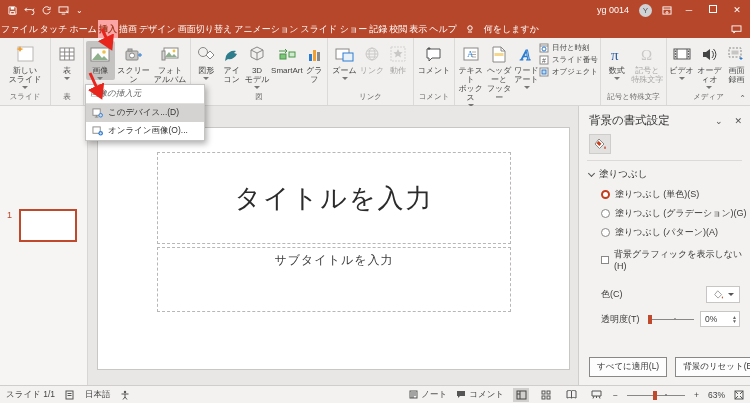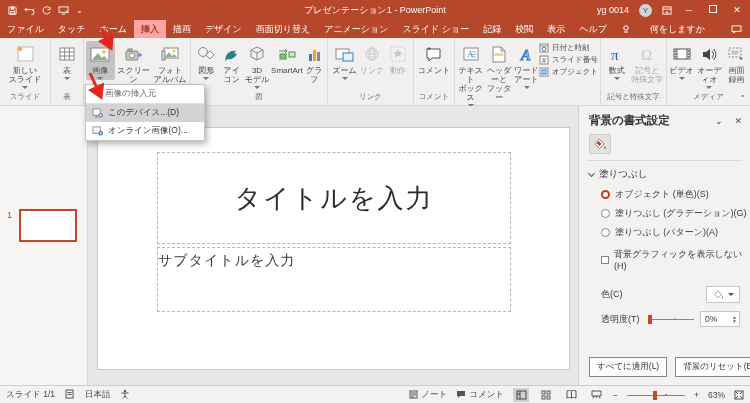--- a/index.html
+++ b/index.html
@@ -13,63 +13,63 @@
   .qat svg { display:block; }
   .qat .more { font-size:8px; color:#fff; }
   #title-text { position:absolute; left:50%; transform:translateX(-50%); white-space:nowrap; font-size:9px; }
   .tb-right { margin-left:auto; display:flex; align-items:center; gap:10px; padding-right:6px; }
   .avatar { width:13px; height:13px; border-radius:50%; background:#cfd3d6; color:#555; font-size:8px; display:flex; align-items:center; justify-content:center; }
   .winbtn { width:14px; text-align:center; font-size:9px; color:#fff; }
   .restore-box { width:8px; height:8px; border:1px solid #fff; display:inline-block; }
 
   
   #tabrow { left:0; top:20px; width:750px; height:18px; background:#B7472A; display:flex; align-items:stretch; color:#fff; font-size:9px; }
-  .tab { padding:0 7px; display:flex; align-items:center; white-space:nowrap; }
+  .tab { padding:0 1px; display:flex; align-items:center; white-space:nowrap; }
   .tab.sel { background:#fca5a5; color:#A33E23; font-weight:bold; }
-  .tellme { display:flex; align-items:center; gap:20px; padding:0 8px; }
+  .tellme { display:flex; align-items:center; gap:10px; padding:0 8px; }
   .tab-right { margin-left:auto; display:flex; align-items:center; padding-right:8px; }
 
   
   #ribbon { left:0; top:38px; width:750px; height:68px; background:#f1f0ef; display:flex; border-bottom:1px solid #d8d6d4; }
   .rgroup { position:relative; height:100%; border-right:1px solid #dcdad8; display:flex; flex-direction:column; }
   .rbtns { flex:1; display:flex; align-items:flex-start; padding:3px 2px 0 2px; }
   .rlabel { height:14px; text-align:center; font-size:7.5px; color:#6a6866; line-height:12px; white-space:nowrap; }
   .rbtn { width:36px; display:flex; flex-direction:column; align-items:center; padding-top:2px; border-radius:2px; }
   .rbtn .ricon { height:22px; display:flex; align-items:center; justify-content:center; }
   .rbtn .rtext { font-size:8px; color:#444; text-align:center; line-height:9px; white-space:pre-line; margin-top:1px; }
   .rbtn.pressed { background:#c5c3c1; }
   .rbtn.dis { opacity:.45; }
   .caret { width:0; height:0; border-left:3px solid transparent; border-right:3px solid transparent; border-top:3px solid #777; margin-top:2px; }
   .smallstack { display:flex; flex-direction:column; gap:2px; padding-top:2px; }
   .srow { display:flex; align-items:center; gap:3px; font-size:7.5px; color:#444; white-space:nowrap; }
   .collapse { position:absolute; right:4px; bottom:2px; font-size:8px; color:#666; }
 
   
   #dropdown { left:85px; top:84px; width:120px; background:#fff; border:1px solid #c6c4c2; box-shadow:2px 3px 6px rgba(0,0,0,.3); z-index:40; font-size:8.5px; color:#333; }
-  #dropdown .dd-header { padding:3px 19px; color:#666; border-bottom:1px solid #e2e0de; background:#fff; }
+  #dropdown .dd-header { padding:3px 4px; color:#666; border-bottom:1px solid #e2e0de; background:#fff;font-style:italic; }
   #dropdown .dd-item { display:flex; align-items:center; gap:5px; padding:3px 6px; }
   #dropdown .dd-item.hl { background:#d5d3d1; }
 
   
   #arrows { left:0; top:0; width:750px; height:403px; z-index:60; pointer-events:none; }
 
   
   #thumbs { left:0; top:106px; width:88px; height:279px; background:#f6f5f4; border-right:1px solid #d8d6d4; }
   .thumb-num { position:absolute; left:7px; top:104px; font-size:9px; color:#B7472A; }
   .thumb { position:absolute; left:19px; top:103px; width:58px; height:33px; background:#fff; border:2px solid #C0492C; }
 
   #canvas { left:88px; top:106px; width:490px; height:279px; background:#e9e7e5; }
   #slide { position:absolute; left:9px; top:21px; width:473px; height:243px; background:#fff; border:1px solid #c9c7c5; }
   .ph { position:absolute; border:1px dashed #b9b7b5; }
   #ph-title { left:59px; top:24px; width:354px; height:92px; display:flex; align-items:center; justify-content:center; font-size:26px; font-weight:300; color:#2b2b2b; letter-spacing:2px; }
-  #ph-sub { left:59px; top:119px; width:354px; height:65px; text-align:left; font-size:14px; color:#3a3a3a; padding-top:4px; letter-spacing:1px; }
+  #ph-sub { left:59px; top:119px; width:354px; height:65px; text-align:center; font-size:12px; color:#3a3a3a; padding-top:4px; letter-spacing:1px; }
 
   
   #panel { left:578px; top:106px; width:172px; height:279px; background:#f3f2f1; border-left:1px solid #d0cecc; font-size:9px; color:#3b3a39; }
-  .p-head { display:flex; align-items:center; padding:7px 8px 4px 10px; font-size:11.5px; color:#333;font-weight:bold; }
+  .p-head { display:flex; align-items:center; padding:7px 8px 4px 10px; font-size:11.5px; color:#333; }
   .p-head .hbtns { margin-left:auto; display:flex; gap:12px; color:#555; font-size:9px; }
   .p-tool { margin:2px 0 0 10px; width:22px; height:20px; background:#e3e1df; border:1px solid #cfcdcb; display:flex; align-items:center; justify-content:center; }
   .p-sep { height:1px; background:#dcdad8; margin:6px 8px 0 8px; }
   .p-sect { display:flex; align-items:center; gap:5px; padding:7px 0 4px 10px; font-size:9.5px; color:#333; }
   .chev { width:5px; height:5px; border-left:1px solid #555; border-bottom:1px solid #555; transform:rotate(-45deg); margin-top:-2px; }
   .opt { display:flex; align-items:center; gap:5px; padding:3px 0 3px 22px; }
   .radio { width:9px; height:9px; border-radius:50%; border:1px solid #8a8886; background:#fff; flex:0 0 auto; }
   .radio.sel { border:2.5px solid #C43E1C; }
   .cbx { width:8px; height:8px; border:1px solid #8a8886; background:#fff; flex:0 0 auto; }
   .p-row { display:flex; align-items:center; padding:4px 10px 0 22px; }
@@ -79,21 +79,21 @@
   .slider .track { position:absolute; left:0; right:0; top:4px; height:1px; background:#8a8886; }
   .slider .thumb { position:absolute; left:0; top:0; width:3px; height:9px; background:#666; }
   .slider .dot { position:absolute; left:26px; top:3px; width:2px; height:2px; background:#8a8886; border-radius:50%; }
   .spin { margin-left:auto; width:40px; height:16px; background:#fff; border:1px solid #c8c6c4; display:flex; align-items:center; font-size:8.5px; padding-left:4px; }
   .spin .arrows { margin-left:auto; display:flex; flex-direction:column; font-size:5px; color:#666; line-height:4px; padding-right:2px; }
   .p-bottom { position:absolute; bottom:8px; left:0; width:100%; display:flex; gap:8px; padding:0 8px 0 10px; }
   .pbtn { flex:0 0 auto; background:#fdfdfd; border:1px solid #8a8886; font-size:8.5px; padding:3px 7px; color:#333; }
 
   
   #statusbar { left:0; top:385px; width:750px; height:18px; background:#f3f2f1; border-top:1px solid #d0cecc; display:flex; align-items:center; font-size:8.5px; color:#444; }
-  .sb-left { display:flex; gap:10px; padding-left:6px; }
+  .sb-left { display:flex; align-items:center; gap:10px; padding-left:6px; }
   .sb-right { margin-left:auto; display:flex; align-items:center; gap:9px; padding-right:6px; }
   .viewbtn { width:16px; height:14px; display:flex; align-items:center; justify-content:center; }
   .viewbtn.sel { background:#d2d0ce; }
   .zslider { position:relative; width:58px; height:10px; }
   .zslider .track { position:absolute; left:0; right:0; top:5px; height:1px; background:#8a8886; }
   .zslider .thumb { position:absolute; left:26px; top:1px; width:4px; height:9px; background:#444; }
   .zslider .dot { position:absolute; left:38px; top:4px; width:2px; height:2px; background:#777; border-radius:50%; }
   svg { display:block; }
 </style>
 </head>
@@ -124,21 +124,20 @@
           </svg>
         </span>
       <span>
           <svg width="11" height="9" viewBox="0 0 12 10">
             <rect x="1" y="1" width="10" height="6" fill="none" stroke="#fff"></rect>
             <path d="M4 9h4M9 5l2 3" stroke="#fff"></path>
           </svg>
         </span>
       <span class="more">⌄</span>
     </div>
-    <span id="title-text">プレゼンテーション1 - PowerPoint</span>
     <div class="tb-right">
       <span>yg 0014</span>
       <span class="avatar">Y</span>
       <span>
           <svg width="10" height="9" viewBox="0 0 11 10">
             <rect x="1" y="1" width="9" height="8" fill="none" stroke="#fff"></rect>
             <path d="M1 3.5h9M5.5 6v3M4 7.5l1.5-1.5L7 7.5" stroke="#fff" fill="none"></path>
           </svg>
         </span>
       <span class="winbtn">─</span>
@@ -532,21 +531,21 @@
           </svg>
         </span>
     </div>
     <div class="p-sep"></div>
     <div class="p-sect">
       <span class="chev"></span>
       <span>塗りつぶし</span>
     </div>
     <div class="opt">
       <span class="radio sel"></span>
-      <span>オブジェクト (単色)(S)</span>
+      <span>塗りつぶし (単色)(S)</span>
     </div>
     <div class="opt">
       <span class="radio"></span>
       <span>塗りつぶし (グラデーション)(G)</span>
     </div>
     <div class="opt">
       <span class="radio"></span>
       <span>塗りつぶし (パターン)(A)</span>
     </div>
     <div class="opt" style="padding-top:6px">

